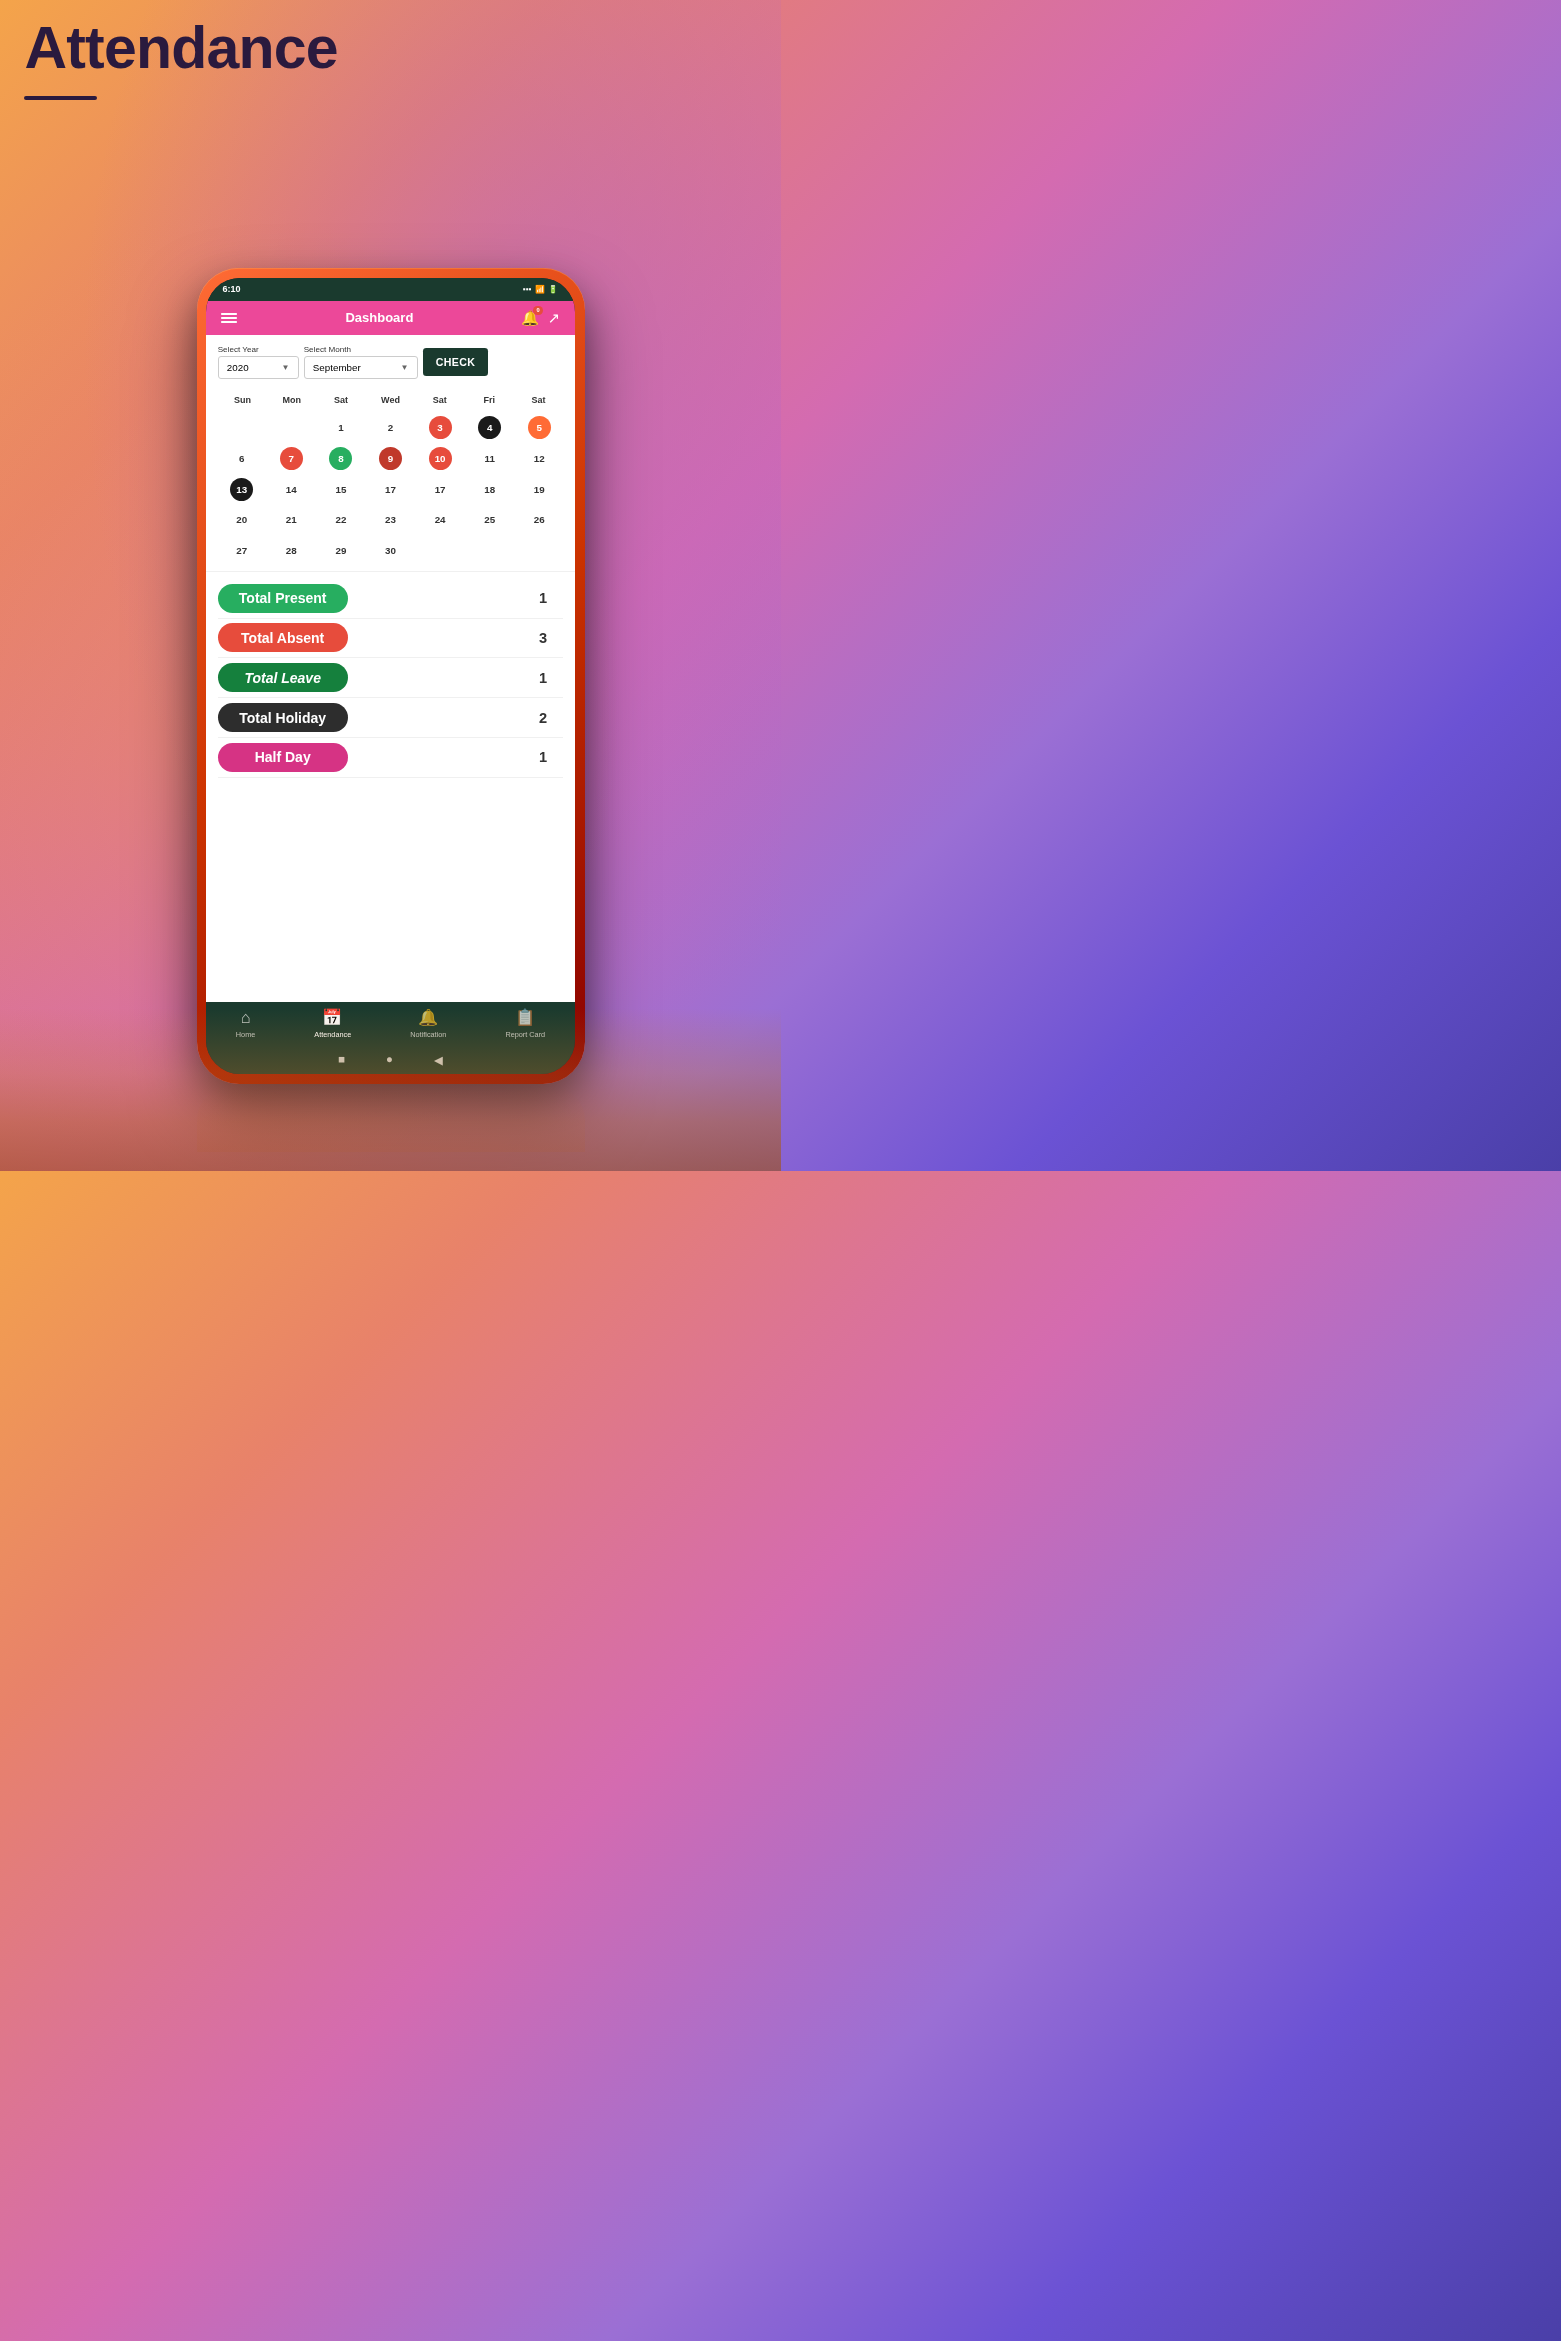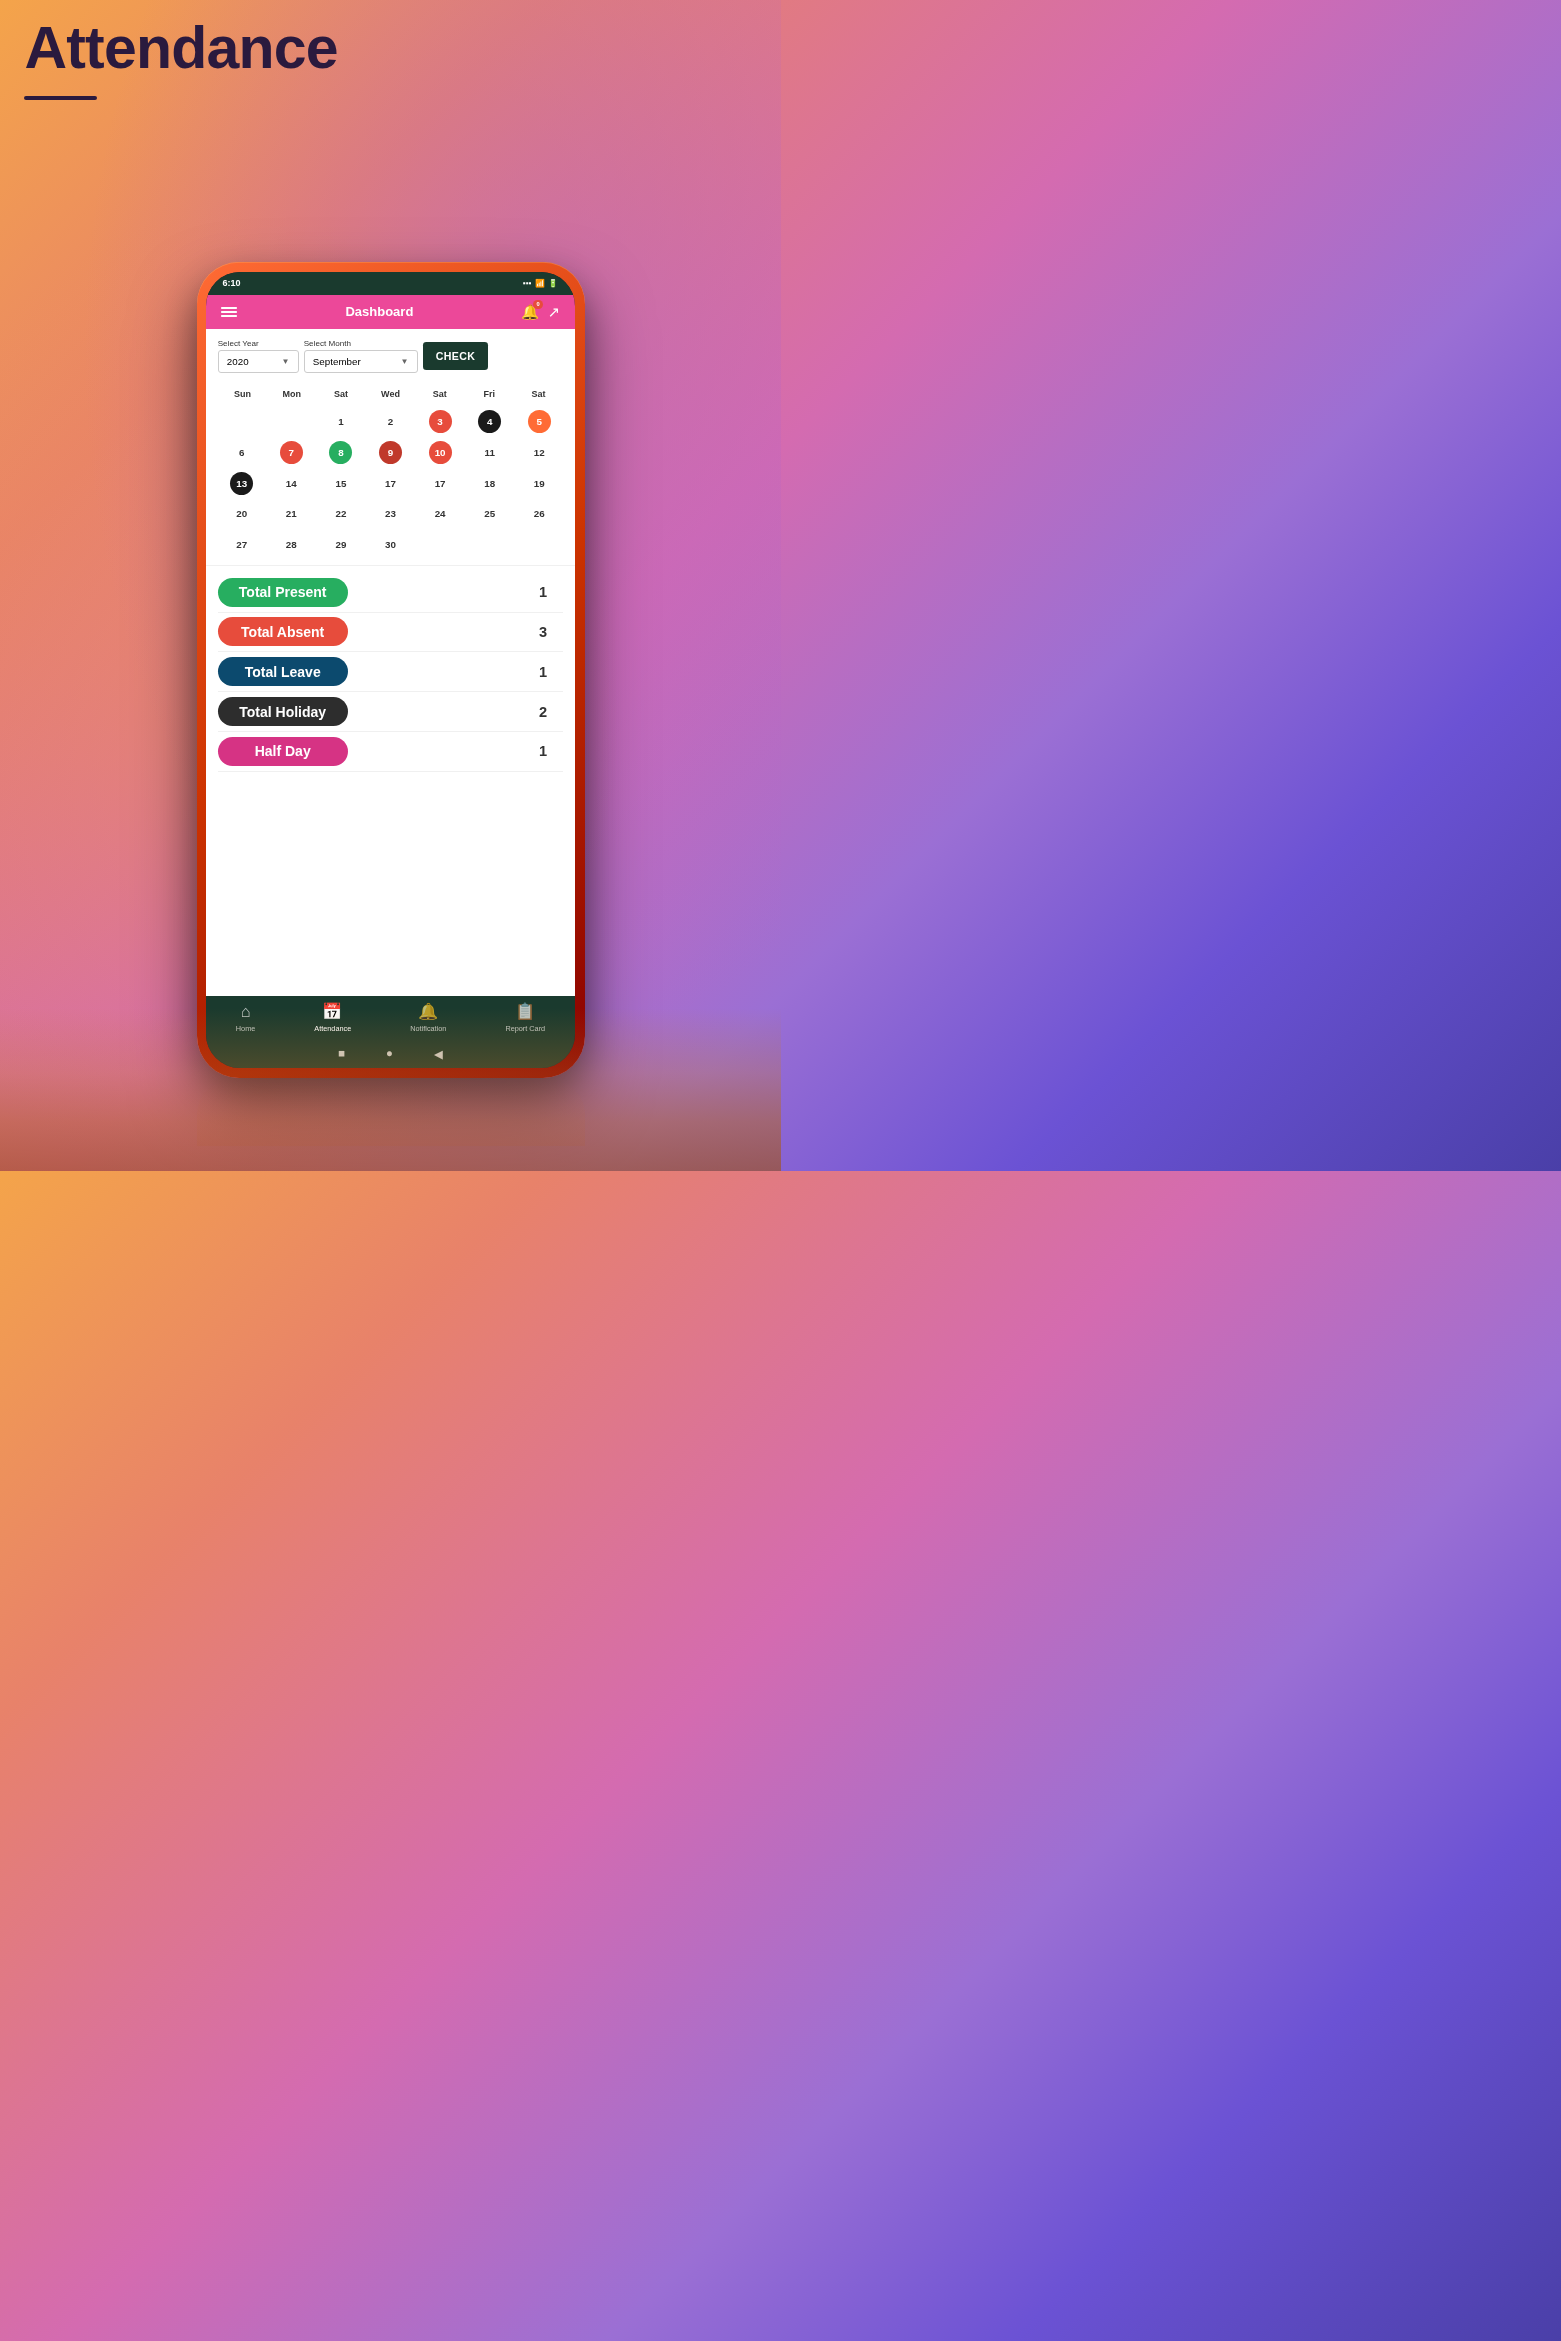--- a/index.html
+++ b/index.html
@@ -48,21 +48,21 @@
     .header-subtitle {
       font-size: 31px;
       font-weight: 700;
       color: #1a0a2e;
       line-height: 1.25;
     }
 
     
     .phone-wrapper {
       position: absolute;
-      top: 262px;
+      top: 268px;
       left: 50%;
       transform: translateX(-50%);
       width: 388px;
     }
 
     .phone-outer {
       background: linear-gradient(145deg, #ff6b35, #cc3300, #880000);
       border-radius: 42px;
       padding: 9.8px;
       box-shadow:
@@ -301,21 +301,21 @@
       padding: 6.5px 16.3px;
       font-size: 14px;
       font-weight: 700;
       color: white;
       min-width: 130px;
       text-align: center;
     }
 
     .stat-label.present { background: #27ae60; }
     .stat-label.absent { background: #e74c3c; }
-    .stat-label.leave { background: #0c4a6e; }
+    .stat-label.leave { background: #15803d; font-style: italic; }
     .stat-label.holiday { background: #2d2d2d; }
     .stat-label.halfday { background: #d63384; }
 
     .stat-value {
       font-size: 14.6px;
       font-weight: 700;
       color: #333;
       margin-right: 16.3px;
     }
 

